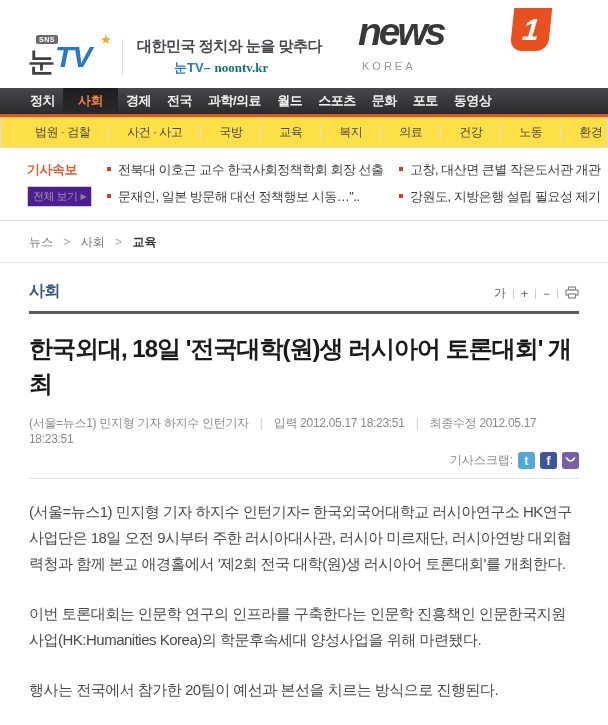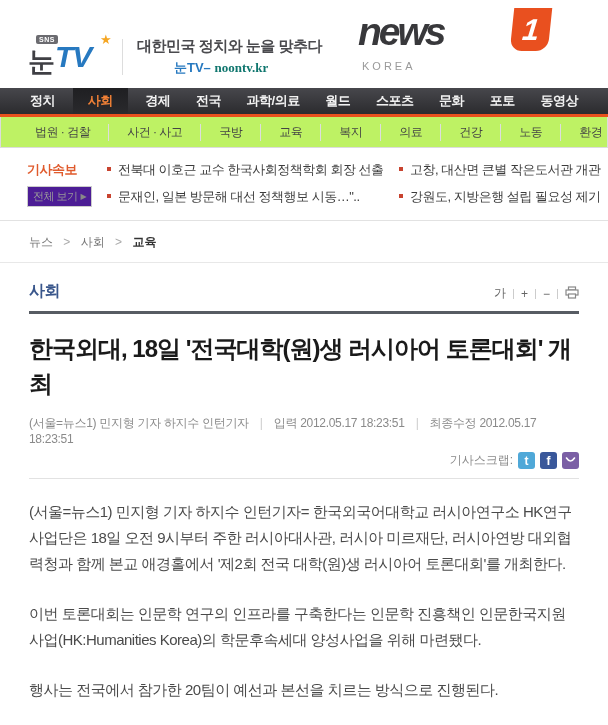--- a/index.html
+++ b/index.html
@@ -26,29 +26,29 @@
   .news1-word { position:absolute; left:0; top:2px; font-size:39px; font-weight:900;
     font-style:italic; color:#38383b; letter-spacing:-3px; }
   .news1-box { position:absolute; right:0; top:0; width:38px; height:43px; background:#e9501f;
     border-radius:0 0 12px 12px; transform:skewX(-6deg); display:flex; align-items:center;
     justify-content:center; }
   .news1-one { color:#fff; font-size:30px; font-weight:900; font-style:italic; }
   .news1-korea { position:absolute; left:4px; top:52px; font-size:11px; color:#9a9a9a;
     letter-spacing:3px; }
 
   
-  .nav { display:flex; align-items:stretch; justify-content:space-between; height:29px;
+  .nav { display:flex; align-items:stretch; height:29px;
     background:linear-gradient(#47474c,#2b2b2e); border-bottom:3px solid #e8511c;
     padding:0 22px; }
   .nav a { display:flex; align-items:center; padding:0 8px; color:#f2f2f2; font-size:13px;
     font-weight:bold; text-decoration:none; cursor:pointer; letter-spacing:-0.5px; }
   .nav a.active { background:linear-gradient(#1f1f22,#2a2a2d); color:#f08036; padding:0 15px; }
 
   
-  .subnav { display:flex; align-items:center; height:31px; background:#bef264;
+  .subnav { display:flex; align-items:center; height:31px; background:#fde047;
     border:1px solid #dcdcdc; border-top:none; padding:8px 16px; white-space:nowrap;
     overflow:hidden; }
   .subnav span { font-size:12px; color:#444; padding:0 18px; border-right:1px solid #ddd;
     cursor:pointer; letter-spacing:-0.5px; }
   .subnav span:last-child { border-right:none; }
 
   
   .ticker { display:flex; padding:13px 0 13px 27px; border-bottom:1px solid #e2e2e2; }
   .ticker-left { width:80px; flex:none; }
   .ticker-title { font-size:13px; font-weight:bold; color:#e05b2d; letter-spacing:-0.5px; }

